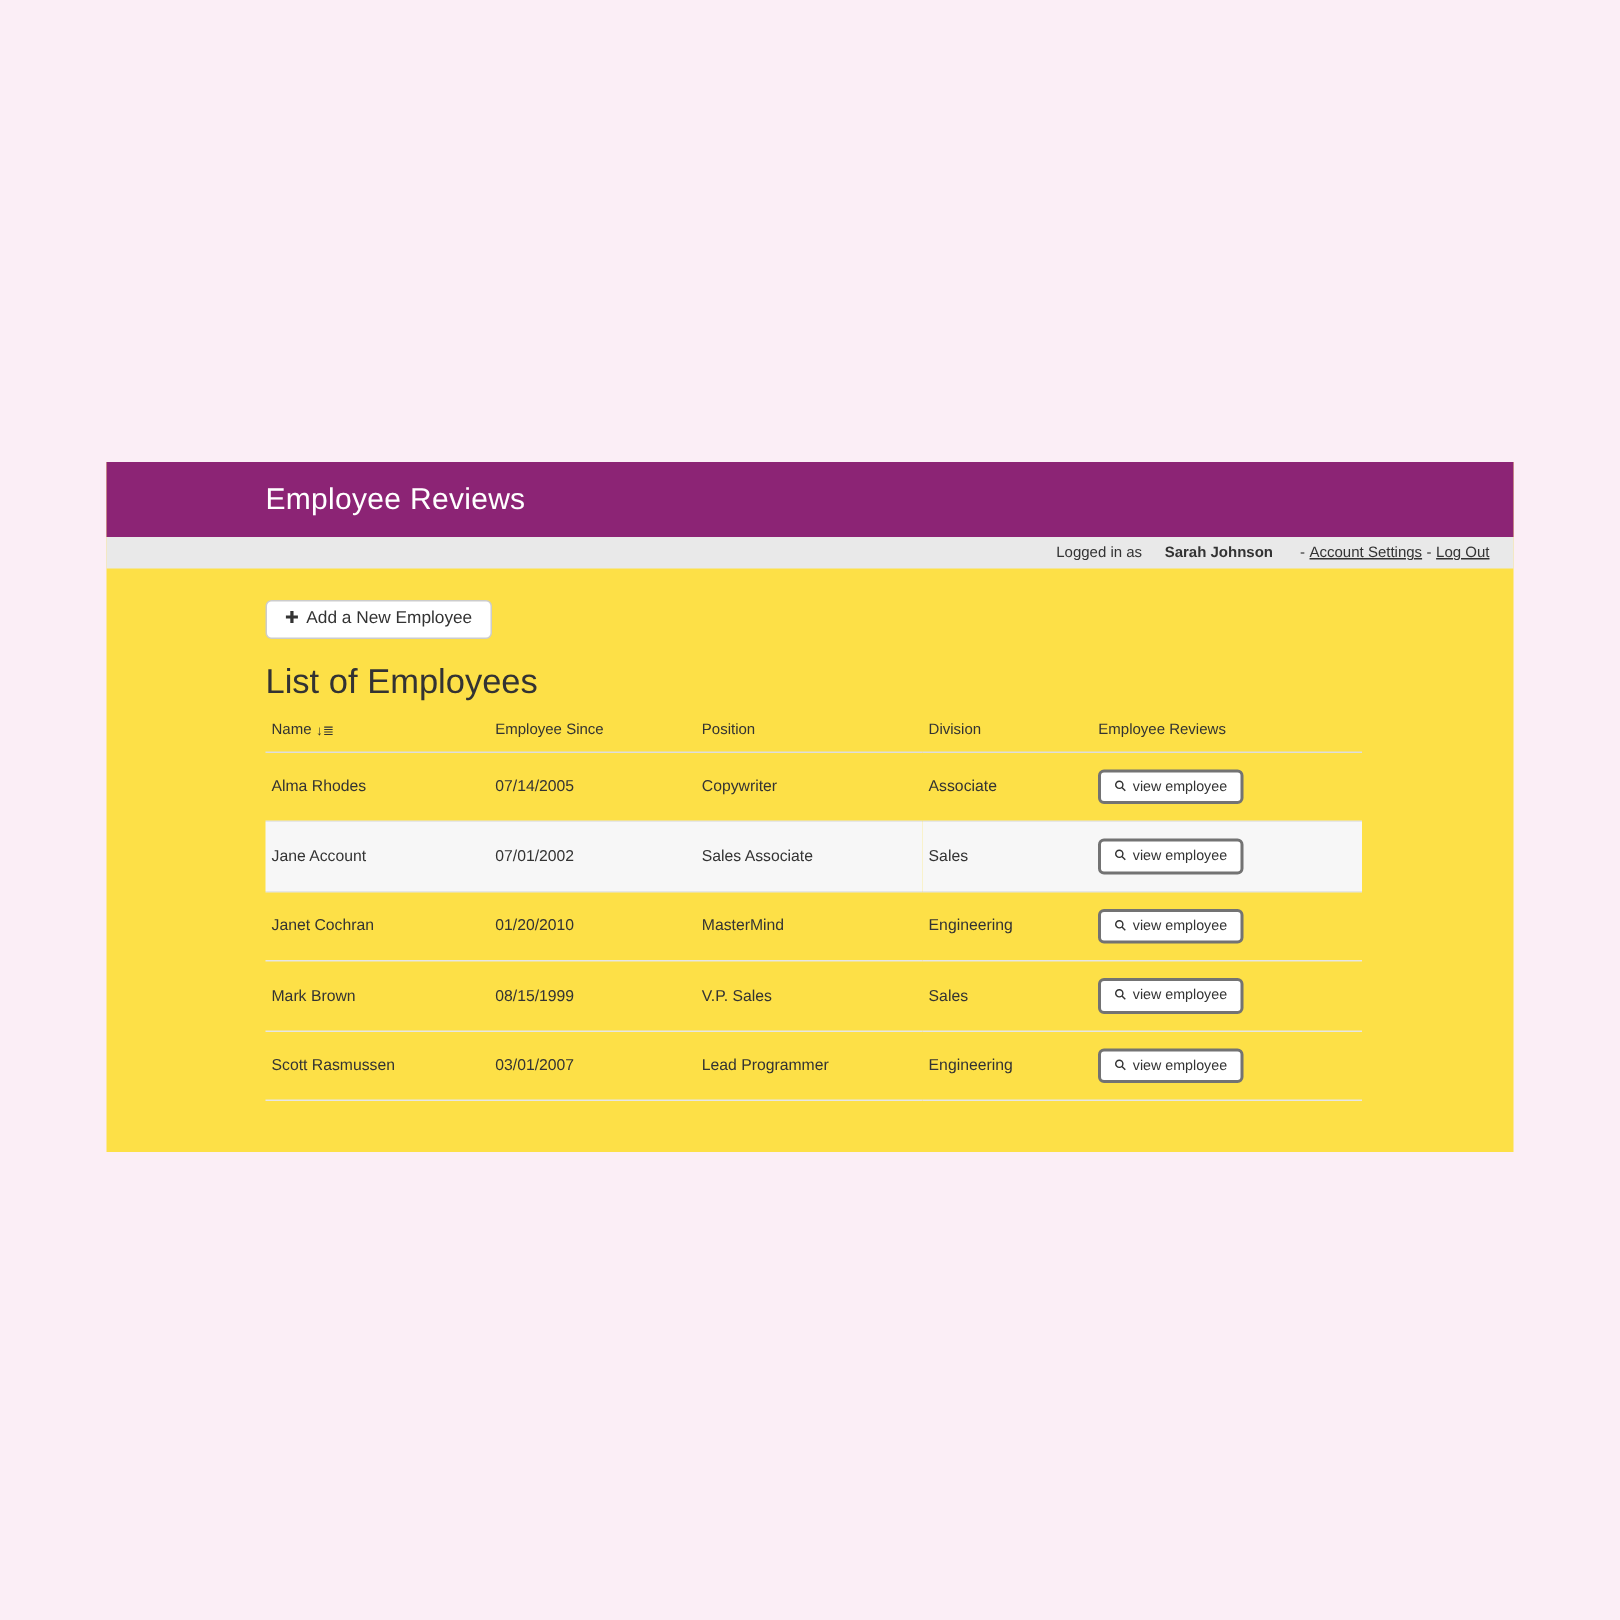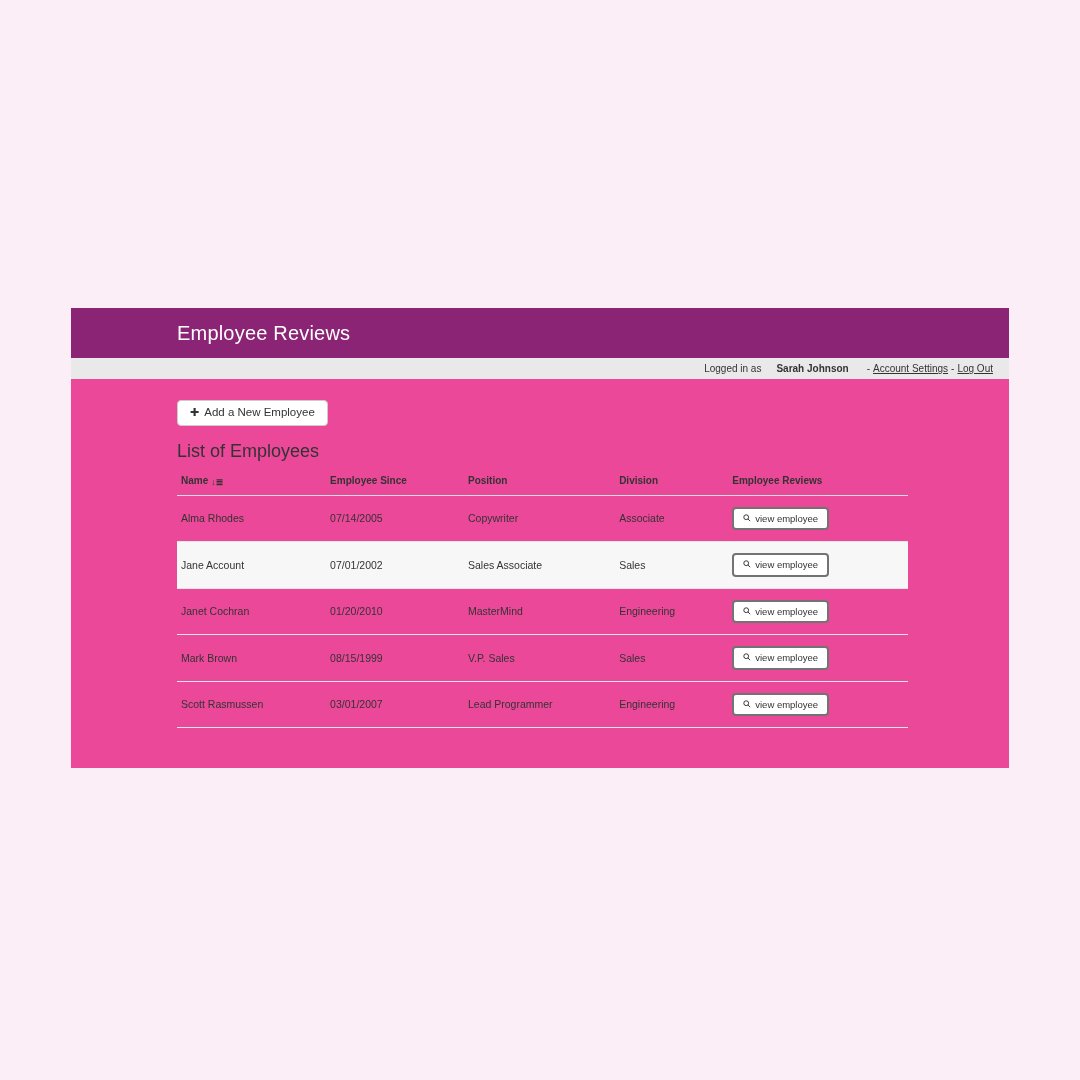--- a/index.html
+++ b/index.html
@@ -13,21 +13,21 @@
     font-family: "Liberation Sans", sans-serif;
     overflow: hidden;
   }
 
   #app {
     position: absolute;
     left: 71px;
     top: 308px;
     width: 938px;
     height: 460px;
-    background: #ec4899;
+    background: #fde047;
     box-shadow: 0 0 0 0 rgba(0,0,0,0);
   }
 
   
   .app-header {
     height: 50px;
     background: #8c2475;
     display: flex;
     align-items: center;
     padding-left: 106px;
@@ -84,35 +84,35 @@
     line-height: 1;
     cursor: pointer;
     font-family: "Liberation Sans", sans-serif;
   }
   .add-btn .plus {
     font-size: 11px;
     line-height: 1;
   }
 
   .section-title {
-    font-size: 18px;
+    font-size: 23px;
     color: #333333;
     font-weight: 400;
     margin: 15px 0 13px 0;
   }
 
   table.emp-table {
     border-collapse: collapse;
     width: 731px;
     font-size: 10.5px;
     color: #333333;
   }
   table.emp-table th {
     text-align: left;
-    font-weight: bold;
+    font-weight: normal;
     font-size: 10px;
     color: #333333;
     padding: 0 0 9px 4px;
     border-bottom: 1px solid #dddddd;
     white-space: nowrap;
   }
   table.emp-table td {
     padding: 11px 0 11px 4px;
     border-bottom: 1px solid #e6e6e6;
     vertical-align: middle;

